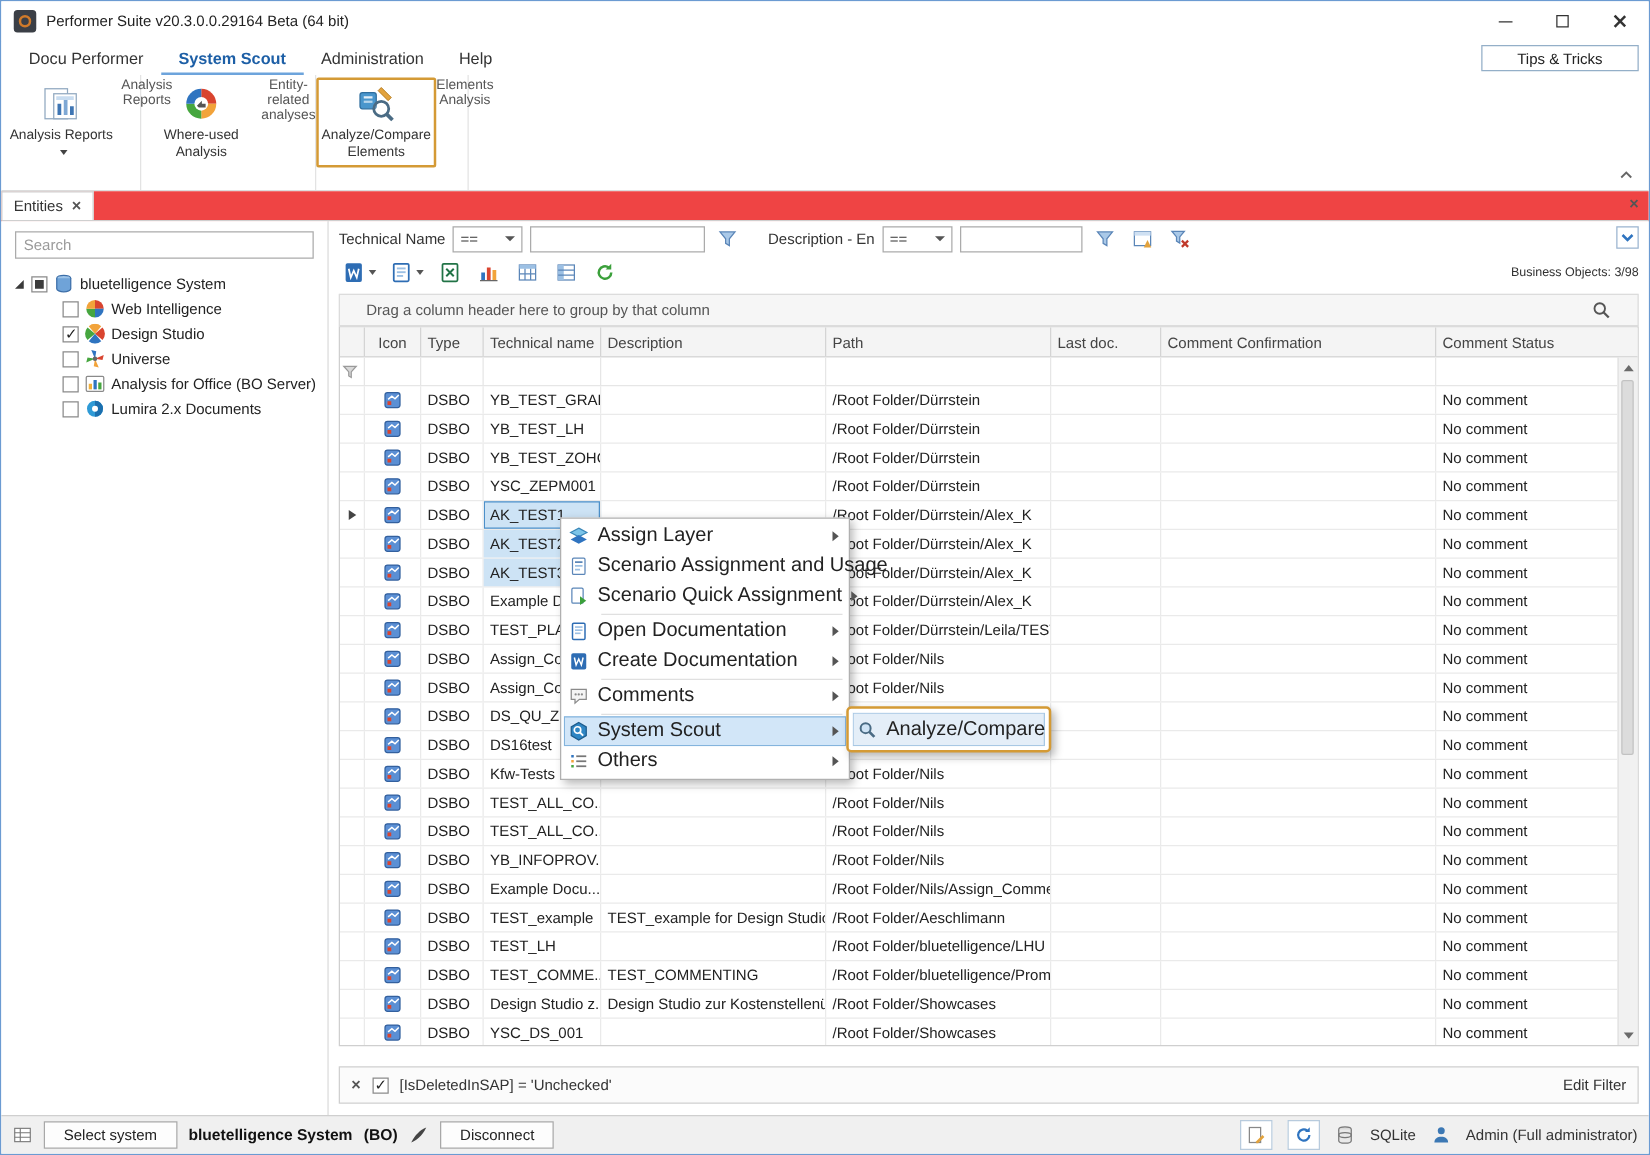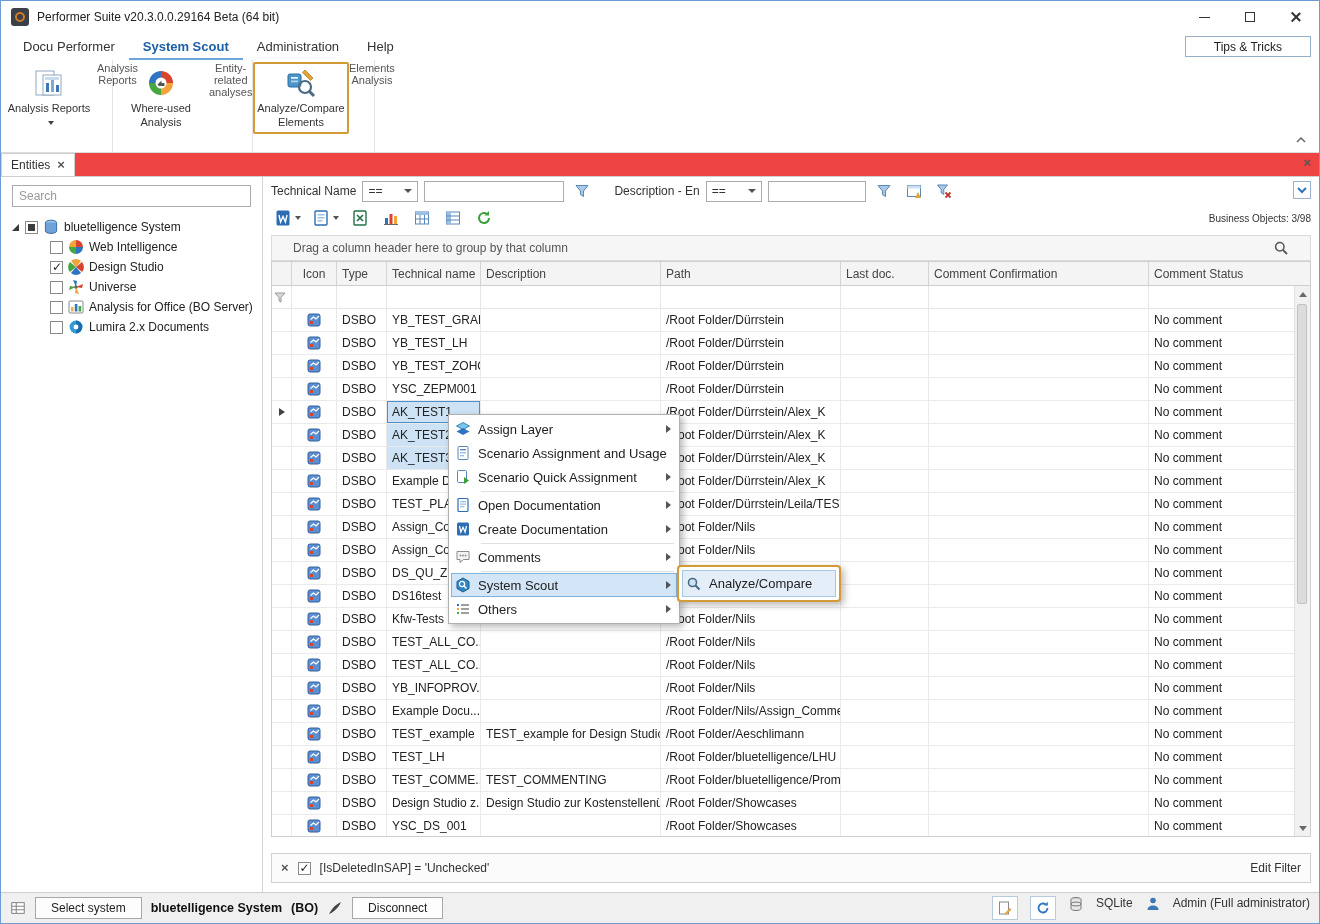--- a/index.html
+++ b/index.html
@@ -103,28 +103,28 @@
 .sbthumb{position:absolute;top:18px;left:2px;right:3px;height:300px;background:#dcdcdc;border:1px solid #c2c2c2;border-radius:2px;cursor:pointer}
 
 
 .bottomfilter{position:absolute;left:8px;right:8px;top:676px;height:30px;border:1px solid #d0d0d0;background:#fbfbfb;display:flex;align-items:center;gap:9px;padding:0 9px}
 .editfilter{margin-left:auto;color:#333;cursor:pointer}
 
 
 .statusbar{position:absolute;left:0;right:0;bottom:0;height:31px;background:#f0f0f0;border-top:1px solid #cfcfcf;display:flex;align-items:center;padding:0 9px;gap:9px}
 .sbtn{height:22px;border:1px solid #a8a8a8;background:#fdfdfd;padding:0 15px;font:12px "Liberation Sans",sans-serif;color:#222;cursor:pointer}
 .sysname{font-weight:bold;font-size:12.5px;color:#111}
-.sb-right{margin-left:auto;display:flex;align-items:flex-start;gap:12px}
+.sb-right{margin-left:auto;display:flex;align-items:center;gap:12px}
 .sico-btn{width:26px;height:24px;border:1px solid #b8cbdd;background:#fff;display:flex;align-items:center;justify-content:center;cursor:pointer}
 
 
 .ctxmenu{position:absolute;left:447px;top:413px;width:232px;background:#fff;border:1px solid #b0b0b0;box-shadow:3px 3px 7px rgba(0,0,0,.28);padding:2px;z-index:50}
 .mitem{height:24px;display:flex;align-items:center;gap:7px;padding:0 6px 0 4px;cursor:pointer}
 .mitem.hl{background:#d2e6f8;box-shadow:inset 0 0 0 1px #84b4dd}
-.mlabel{flex:1;font-size:13px;color:#222;white-space:nowrap}
+.mlabel{flex:1;font-size:16px;color:#222;white-space:nowrap}
 .marrow{width:0;height:0;border-top:4px solid transparent;border-bottom:4px solid transparent;border-left:5px solid #555}
 .msep{height:1px;background:#e0e0e0;margin:2px 3px 1px 30px}
 .submenu{position:absolute;left:676px;top:564px;width:164px;border:2px solid #d49a35;border-radius:4px;background:#fff;box-shadow:3px 3px 7px rgba(0,0,0,.28);padding:3px;z-index:60}
 .mitem.sub{height:27px}
 .mitem.hov{background:#e4eef8;box-shadow:inset 0 0 0 1px #a8c8e4}
 </style>
 </head>
 <body>
 
 <div class="window">

